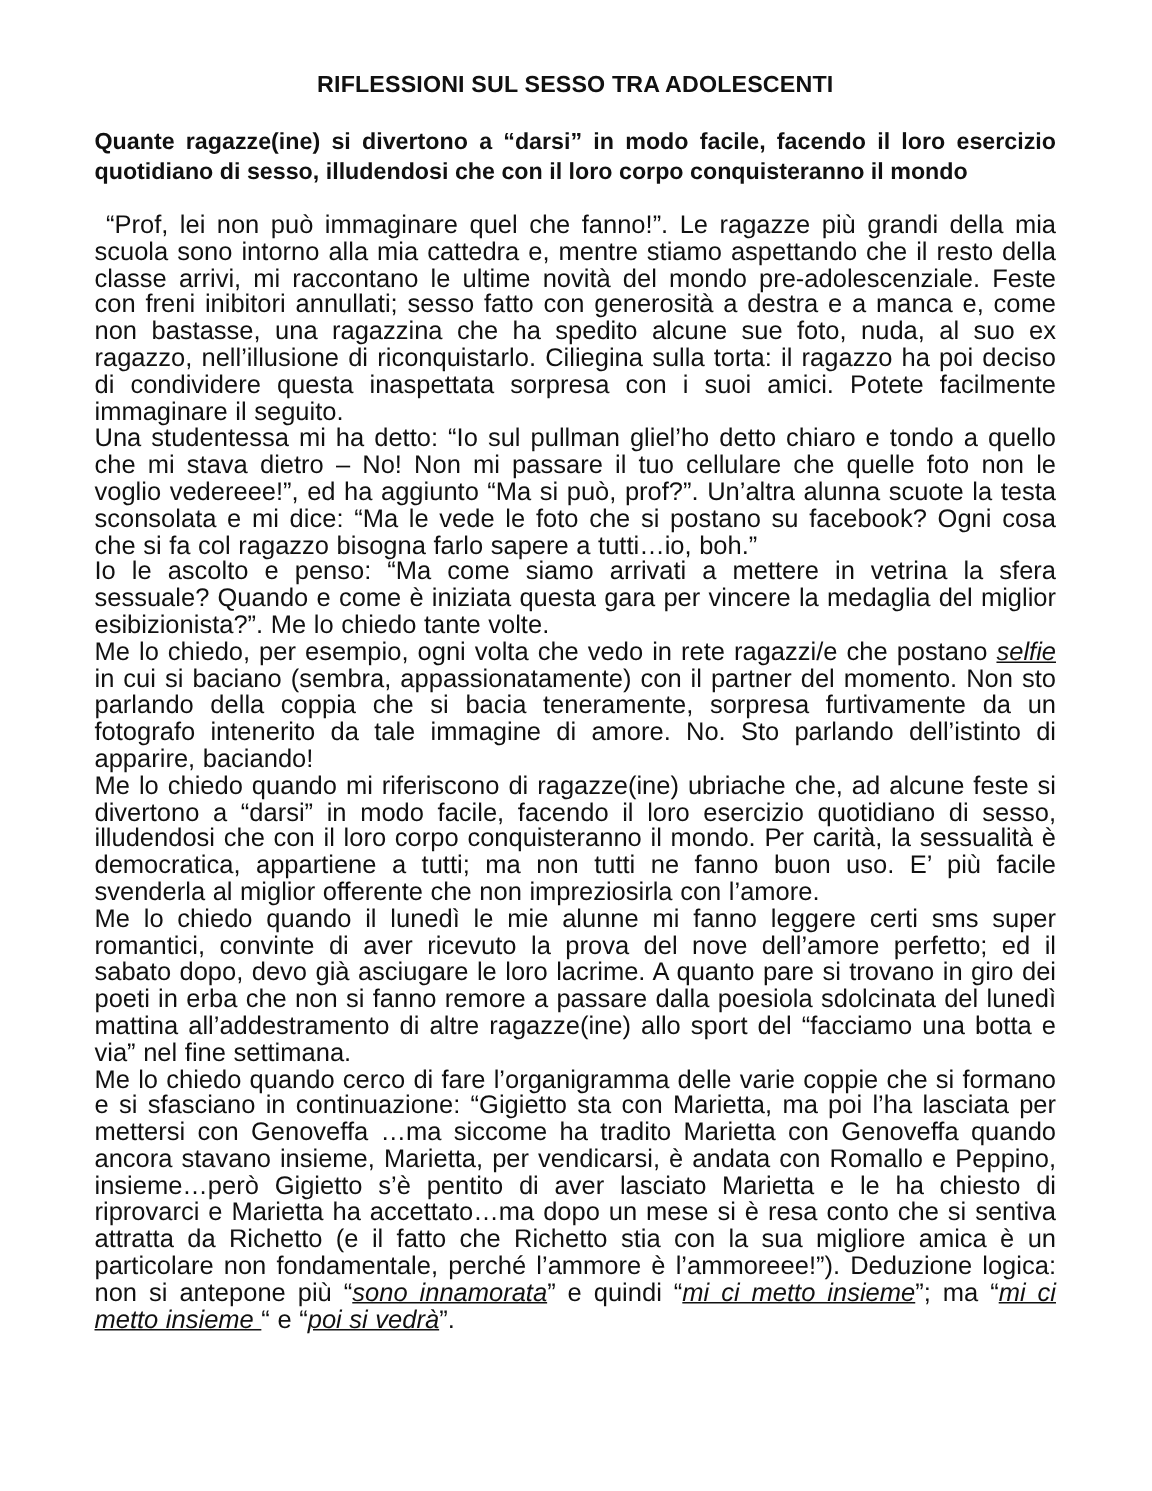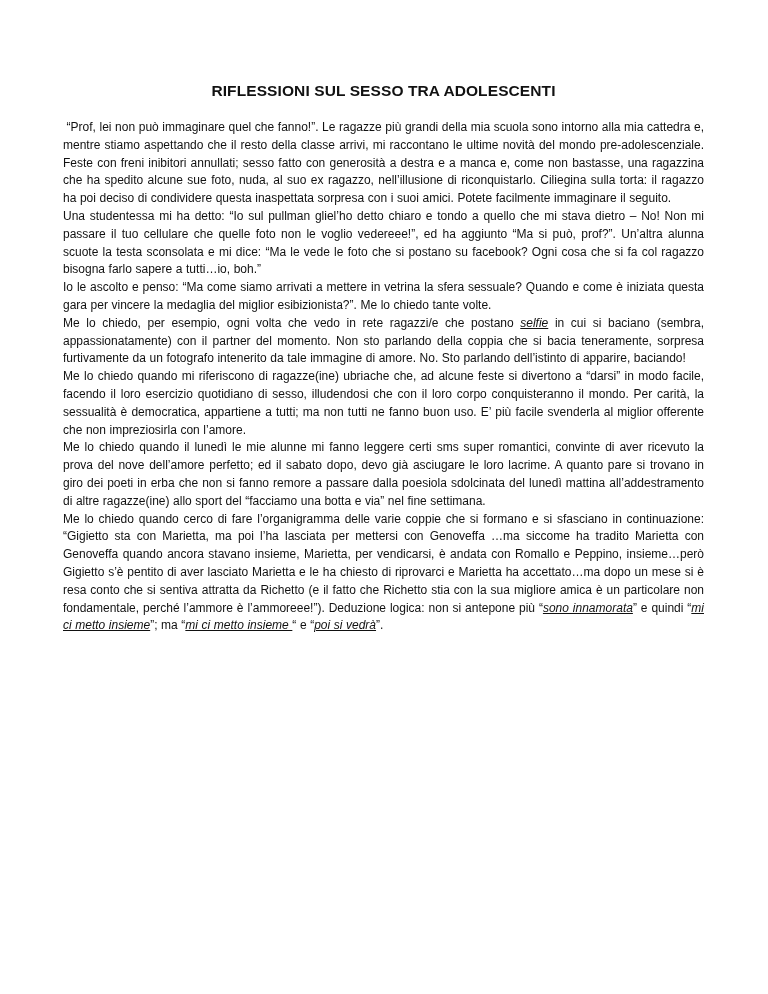--- a/index.html
+++ b/index.html
@@ -6,21 +6,21 @@
   body {
     width: 768px;
     height: 994px;
     background: #ffffff;
     font-family: "Liberation Sans", "DejaVu Sans", sans-serif;
   }
   .page {
     box-sizing: border-box;
     width: 768px;
     height: 994px;
-    padding: 81px 64px 0 63px;
+    padding: 47px 64px 0 63px;
     background: #ffffff;
     color: #111111;
     overflow: hidden;
   }
   .doc-title {
     font-size: 15.5px;
     font-weight: bold;
     text-align: center;
     line-height: 20px;
     margin: 0 0 18px 0;
@@ -28,33 +28,34 @@
   }
   .doc-subtitle {
     font-size: 15.5px;
     font-weight: bold;
     text-align: justify;
     line-height: 20px;
     margin: 0 0 16px 0;
   }
   .doc-body { margin: 0; }
   .para {
-    font-size: 12px;
+    font-size: 17px;
     line-height: 17.8px;
     text-align: justify;
     margin: 0;
     word-spacing: 0.02em;
   }
   .italic { font-style: italic; text-decoration: underline; }
 </style>
 </head>
 <body>
 
 <div class="page">
   <h1 class="doc-title">RIFLESSIONI SUL SESSO TRA ADOLESCENTI</h1>
+  <h2 class="doc-subtitle">Quante ragazze(ine) si divertono a “darsi” in modo facile, facendo il loro esercizio quotidiano di sesso, illudendosi che con il loro corpo conquisteranno il mondo</h2>
   <div class="doc-body">
       <p class="para"><span>&nbsp;“Prof, lei non può immaginare quel che fanno!”. Le ragazze più grandi della mia scuola sono intorno alla mia cattedra e, mentre stiamo aspettando che il resto della classe arrivi, mi raccontano le ultime novità del mondo pre-adolescenziale. Feste con freni inibitori annullati; sesso fatto con generosità a destra e a manca e, come non bastasse, una ragazzina che ha spedito alcune sue foto, nuda, al suo ex ragazzo, nell’illusione di riconquistarlo. Ciliegina sulla torta: il ragazzo ha poi deciso di condividere questa inaspettata sorpresa con i suoi amici. Potete facilmente immaginare il seguito.</span></p>
       <p class="para"><span>Una studentessa mi ha detto: “Io sul pullman gliel’ho detto chiaro e tondo a quello che mi stava dietro – No! Non mi passare il tuo cellulare che quelle foto non le voglio vedereee!”, ed ha aggiunto “Ma si può, prof?”. Un’altra alunna scuote la testa sconsolata e mi dice: “Ma le vede le foto che si postano su facebook? Ogni cosa che si fa col ragazzo bisogna farlo sapere a tutti…io, boh.”</span></p>
       <p class="para"><span>Io le ascolto e penso: “Ma come siamo arrivati a mettere in vetrina la sfera sessuale? Quando e come è iniziata questa gara per vincere la medaglia del miglior esibizionista?”. Me lo chiedo tante volte.</span></p>
       <p class="para"><span>Me lo chiedo, per esempio, ogni volta che vedo in rete ragazzi/e che postano </span><span class="italic">selfie</span><span> in cui si baciano (sembra, appassionatamente) con il partner del momento. Non sto parlando della coppia che si bacia teneramente, sorpresa furtivamente da un fotografo intenerito da tale immagine di amore. No. Sto parlando dell’istinto di apparire, baciando!</span></p>
       <p class="para"><span>Me lo chiedo quando mi riferiscono di ragazze(ine) ubriache che, ad alcune feste si divertono a “darsi” in modo facile, facendo il loro esercizio quotidiano di sesso, illudendosi che con il loro corpo conquisteranno il mondo. Per carità, la sessualità è democratica, appartiene a tutti; ma non tutti ne fanno buon uso. E’ più facile svenderla al miglior offerente che non impreziosirla con l’amore.</span></p>
       <p class="para"><span>Me lo chiedo quando il lunedì le mie alunne mi fanno leggere certi sms super romantici, convinte di aver ricevuto la prova del nove dell’amore perfetto; ed il sabato dopo, devo già asciugare le loro lacrime. A quanto pare si trovano in giro dei poeti in erba che non si fanno remore a passare dalla poesiola sdolcinata del lunedì mattina all’addestramento di altre ragazze(ine) allo sport del “facciamo una botta e via” nel fine settimana.</span></p>
       <p class="para"><span>Me lo chiedo quando cerco di fare l’organigramma delle varie coppie che si formano e si sfasciano in continuazione: “Gigietto sta con Marietta, ma poi l’ha lasciata per mettersi con Genoveffa …ma siccome ha tradito Marietta con Genoveffa quando ancora stavano insieme, Marietta, per vendicarsi, è andata con Romallo e Peppino, insieme…però Gigietto s’è pentito di aver lasciato Marietta e le ha chiesto di riprovarci e Marietta ha accettato…ma dopo un mese si è resa conto che si sentiva attratta da Richetto (e il fatto che Richetto stia con la sua migliore amica è un particolare non fondamentale, perché l’ammore è l’ammoreee!”). Deduzione logica: non si antepone più “</span><span class="italic">sono innamorata</span><span>” e quindi “</span><span class="italic">mi ci metto insieme</span><span>”; ma “</span><span class="italic">mi ci metto insieme </span><span>“ e “</span><span class="italic">poi si vedrà</span><span>”.</span></p>
     </div>
 </div>

